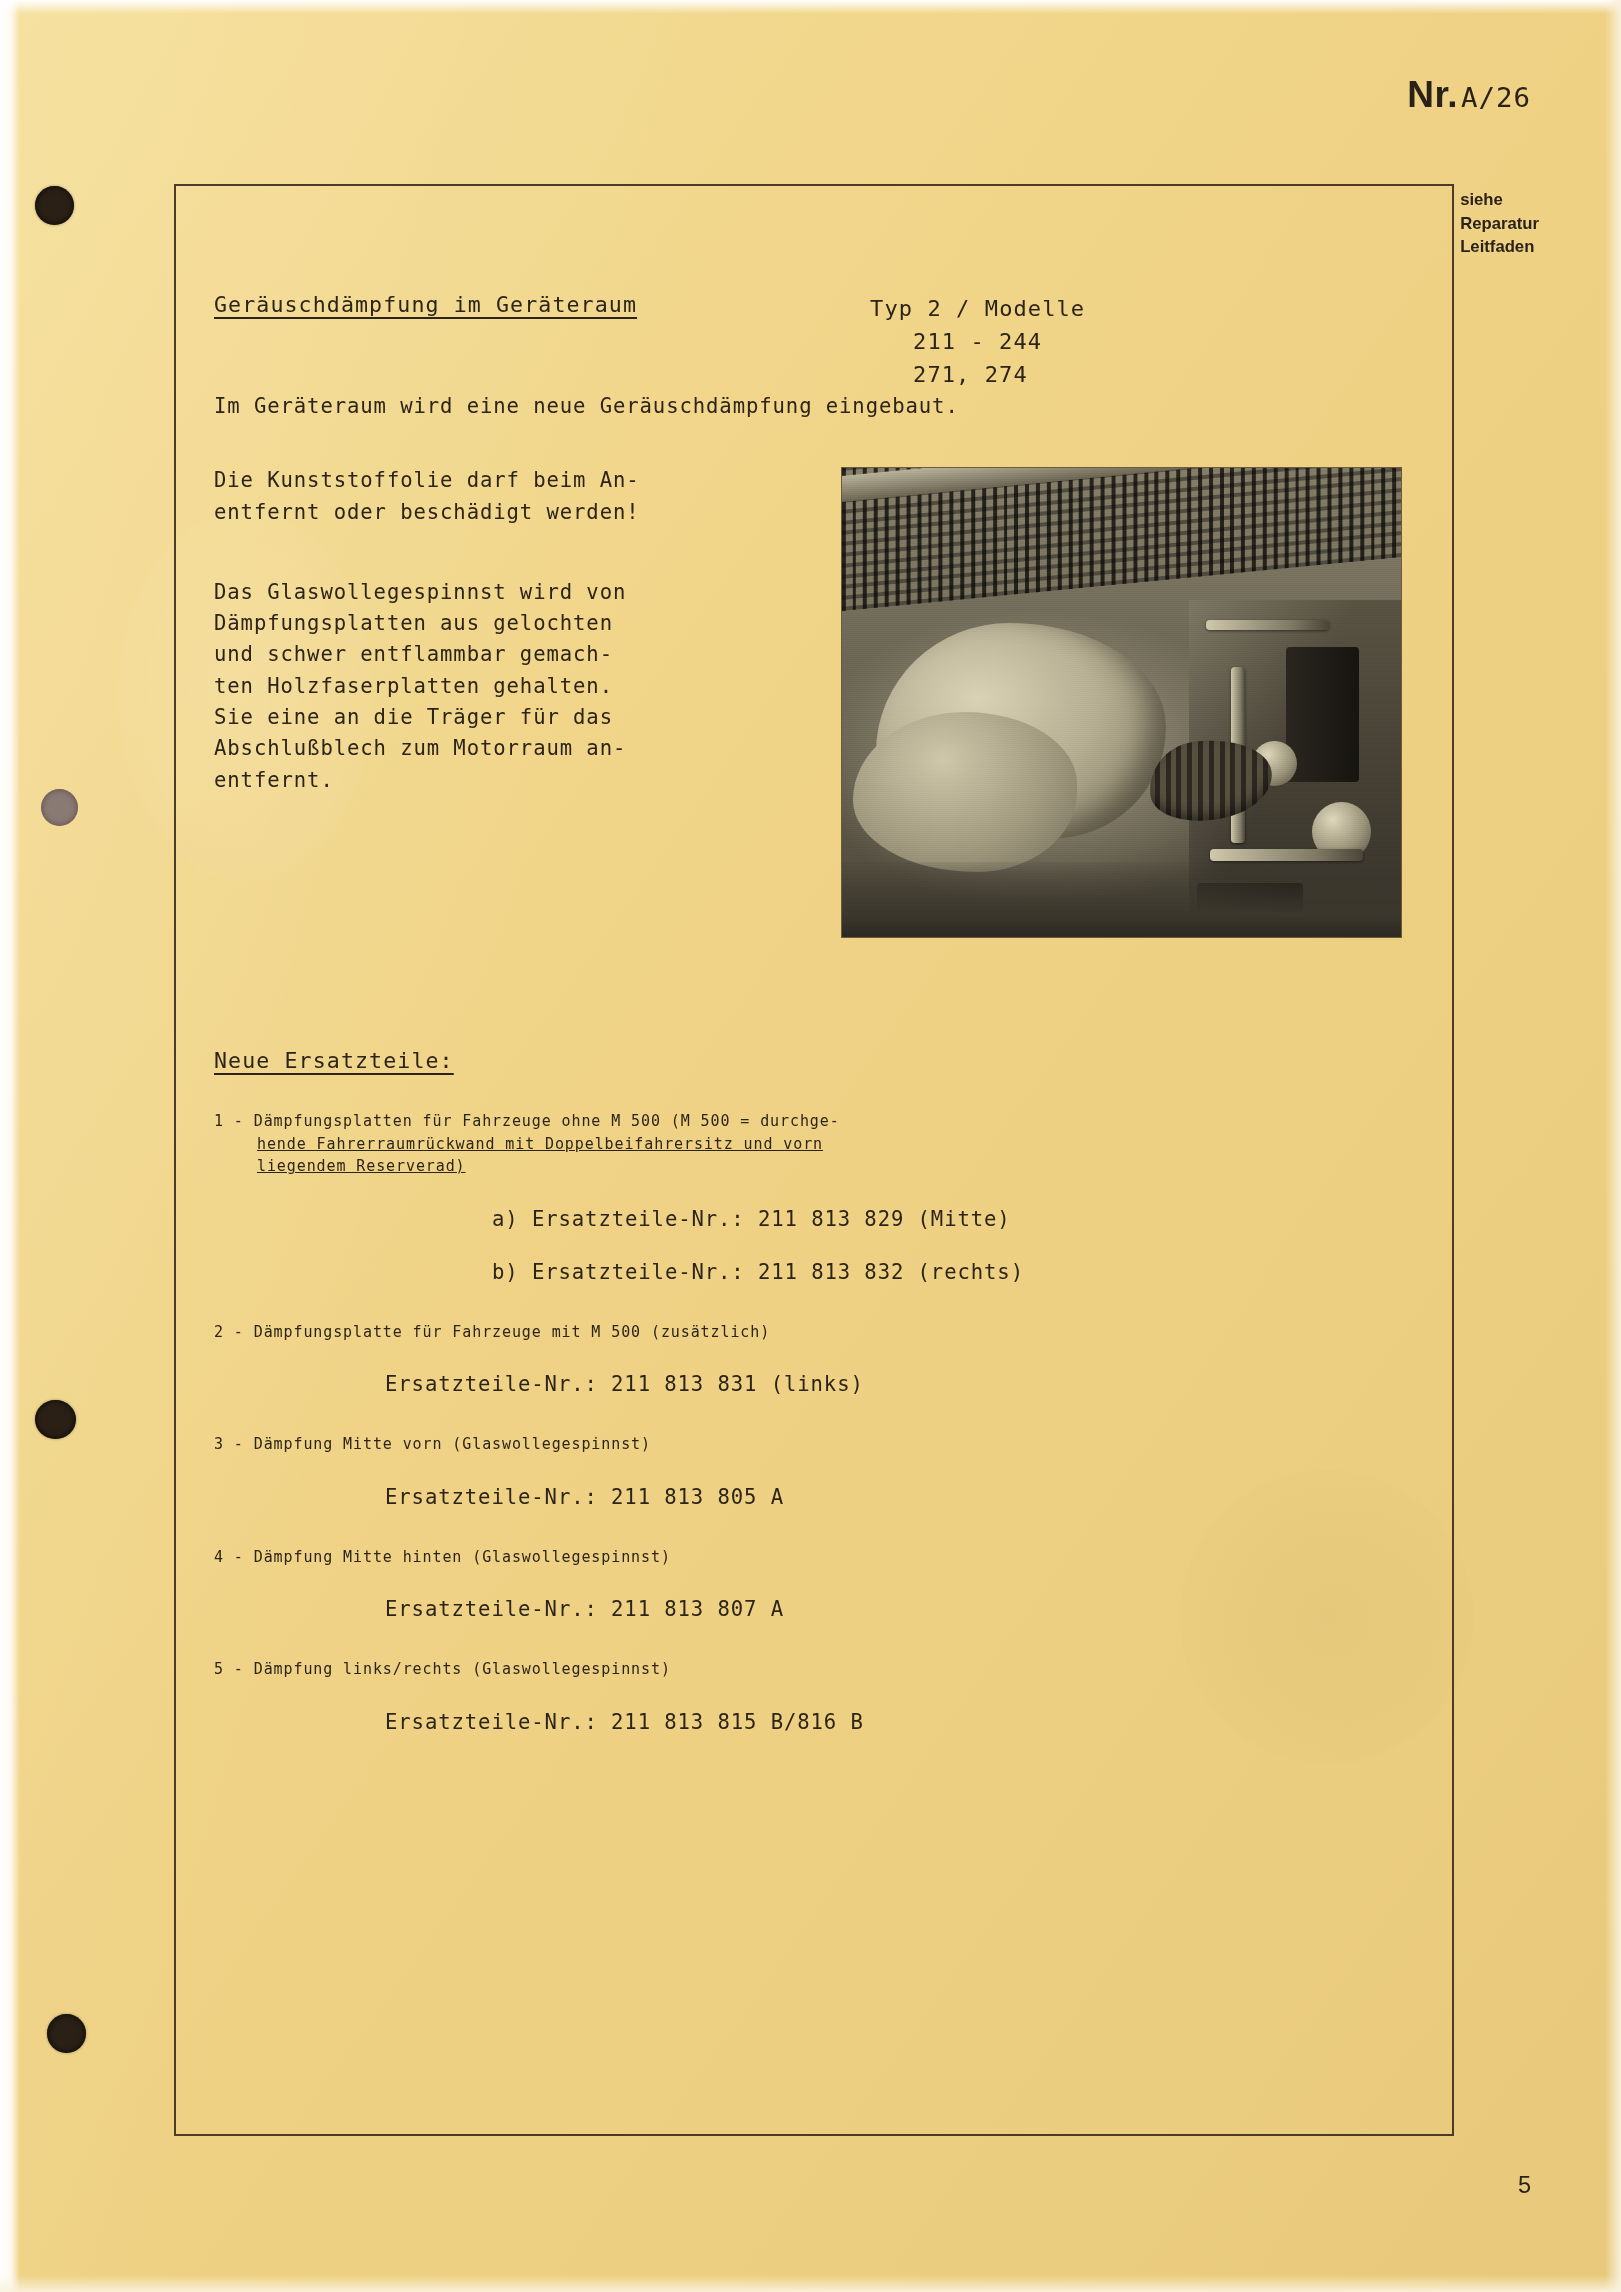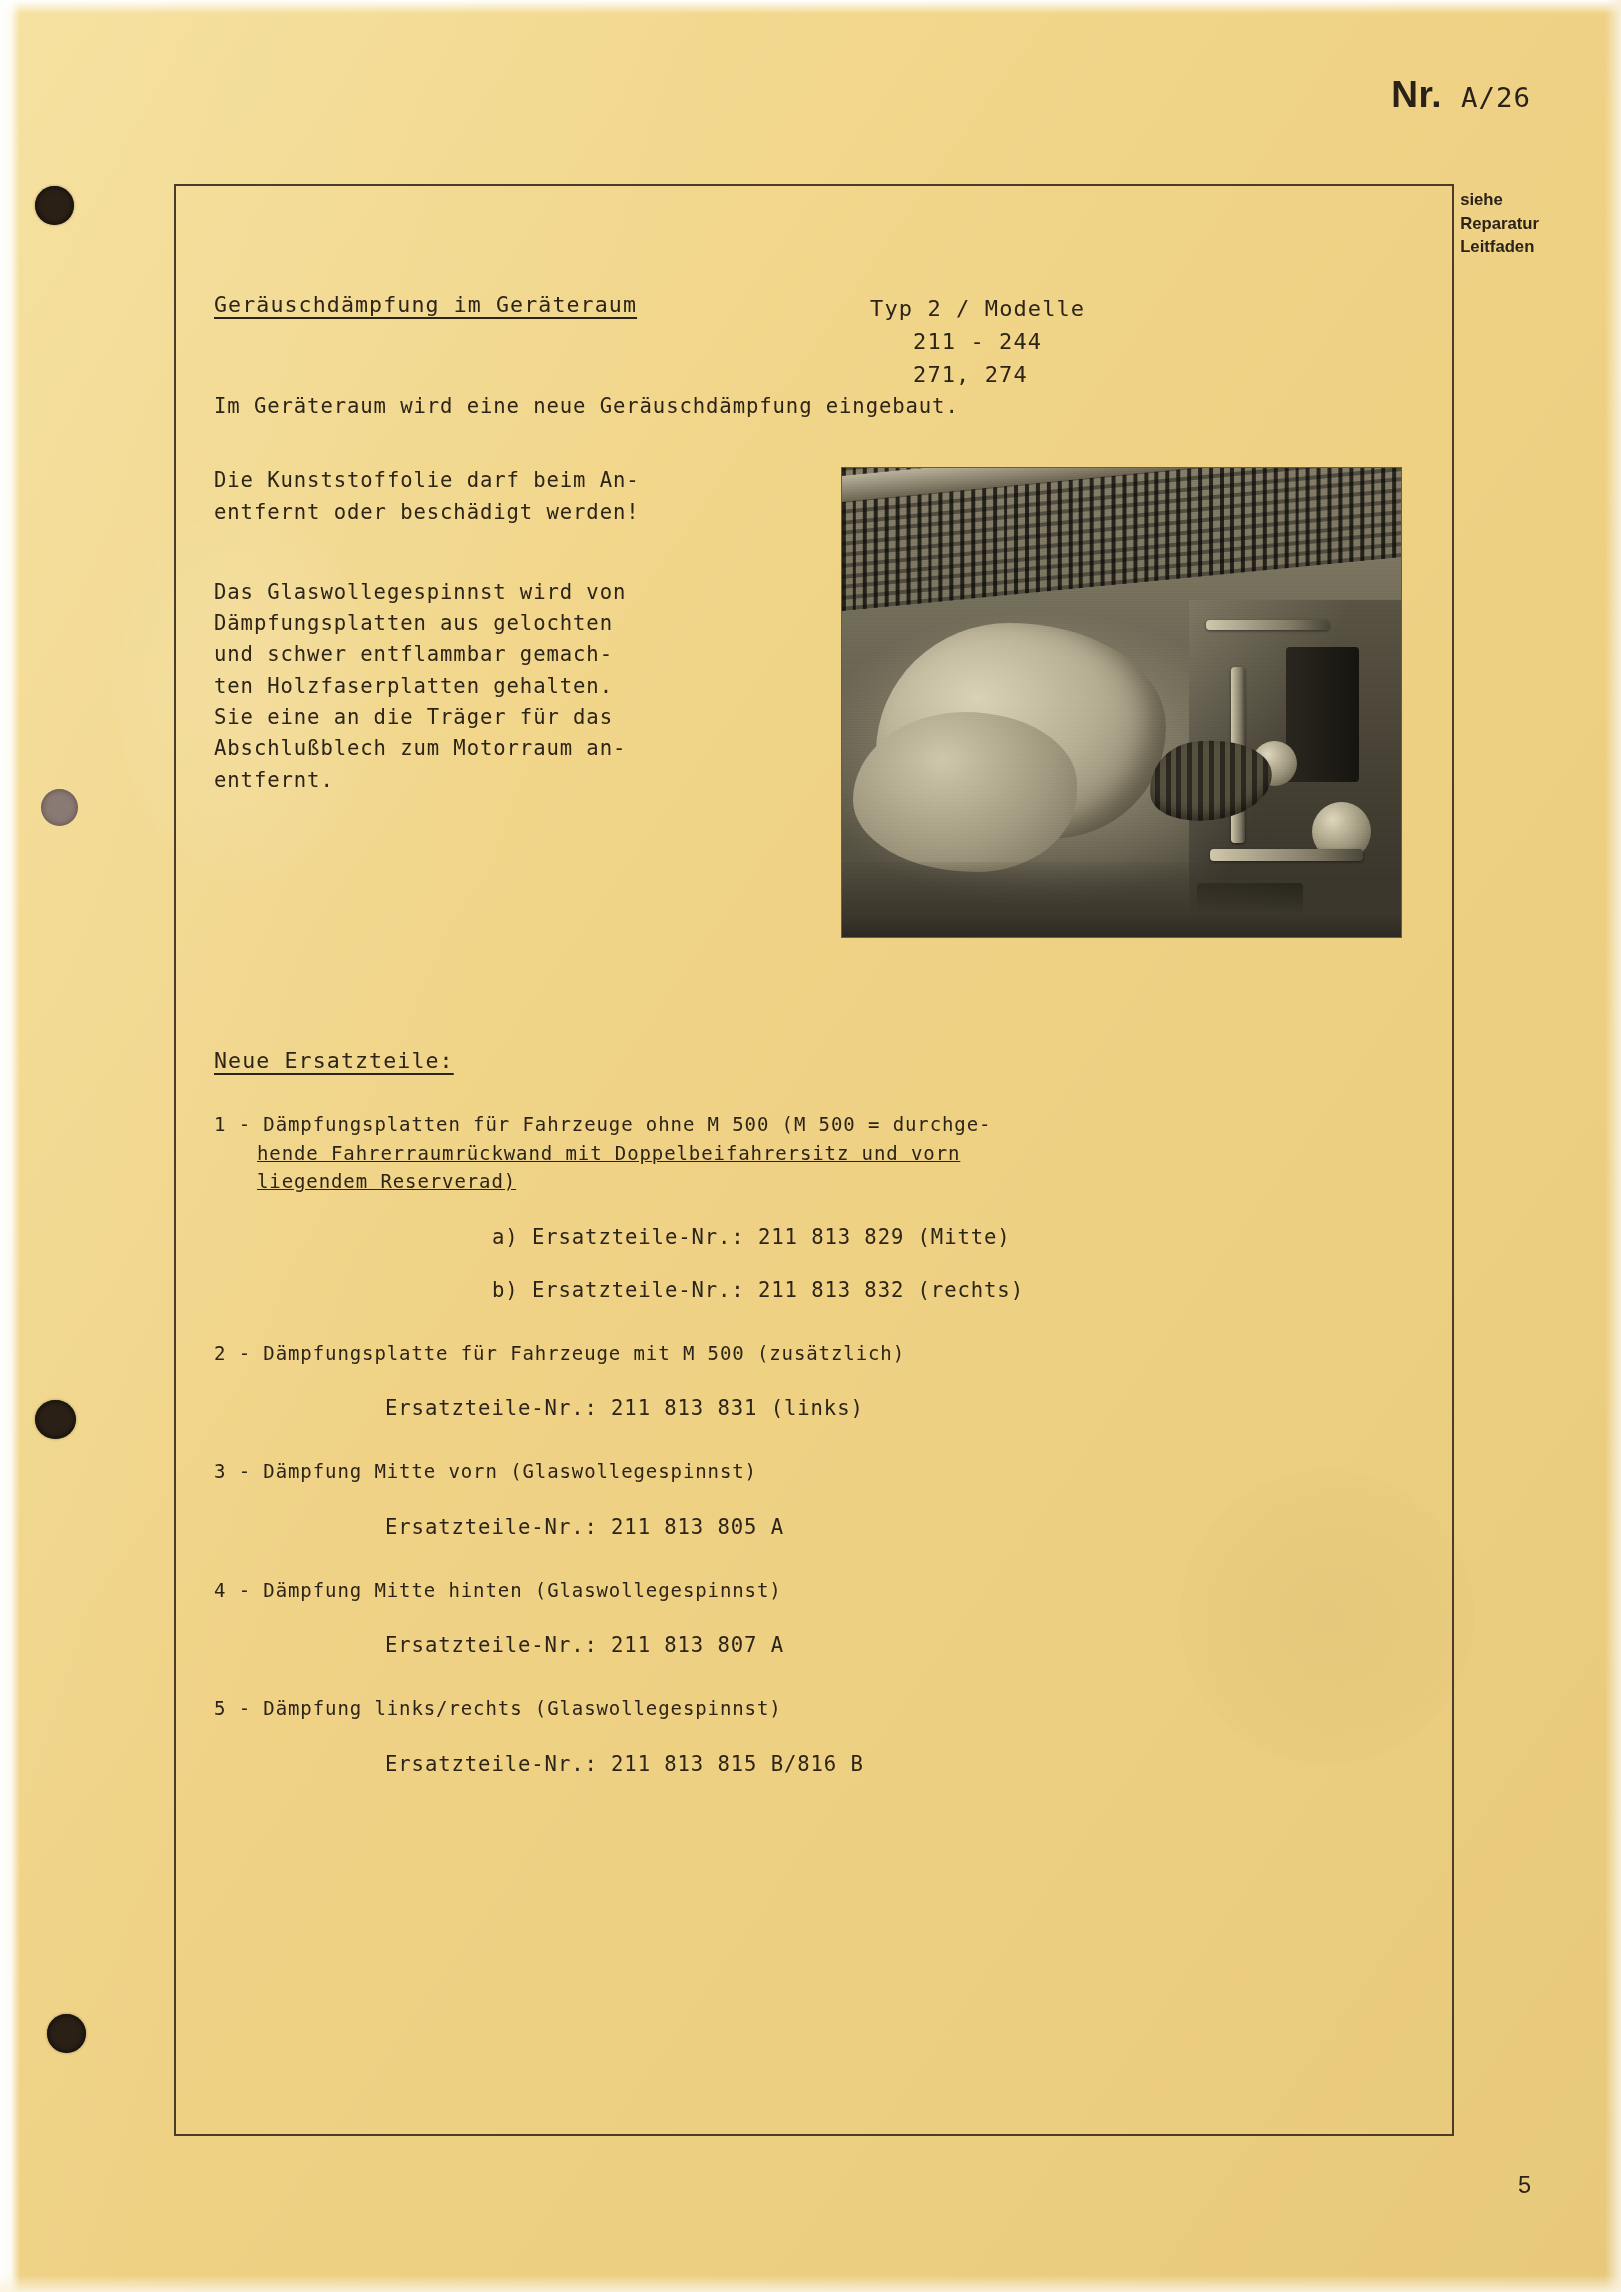--- a/index.html
+++ b/index.html
@@ -57,21 +57,21 @@
   .hole.h3 { left: 35px;  top: 1400px; width: 41px; height: 39px; }
   .hole.h4 { left: 47px;  top: 2014px; width: 39px; height: 39px; }
 
   
   .nr-block {
     position: absolute;
     right: 90px;
     top: 74px;
     display: flex;
     align-items: baseline;
-    gap: 19px;
+    gap: 3px;
   }
   .nr-label {
     font-family: "Liberation Sans", sans-serif;
     font-weight: 700;
     font-size: 37px;
     letter-spacing: 0.5px;
     color: #2a2218;
   }
   .nr-value {
     font-family: "DejaVu Sans Mono", monospace;
@@ -272,21 +272,21 @@
   .parts-title {
     margin-top: 73px;
     font-size: 21.6px;
     letter-spacing: 1.1px;
     text-decoration: underline;
     text-underline-offset: 4.9px;
     display: inline-block;
   }
   .part-item {
     margin-top: 37px;
-    font-size: 19px;
+    font-size: 15px;
     letter-spacing: 0.9px;
     line-height: 1.5;
   }
   .part-item .cont {
     padding-left: 43px;
     display: block;
     text-decoration: underline;
   }
   .part-num {
     margin-top: 29px;

